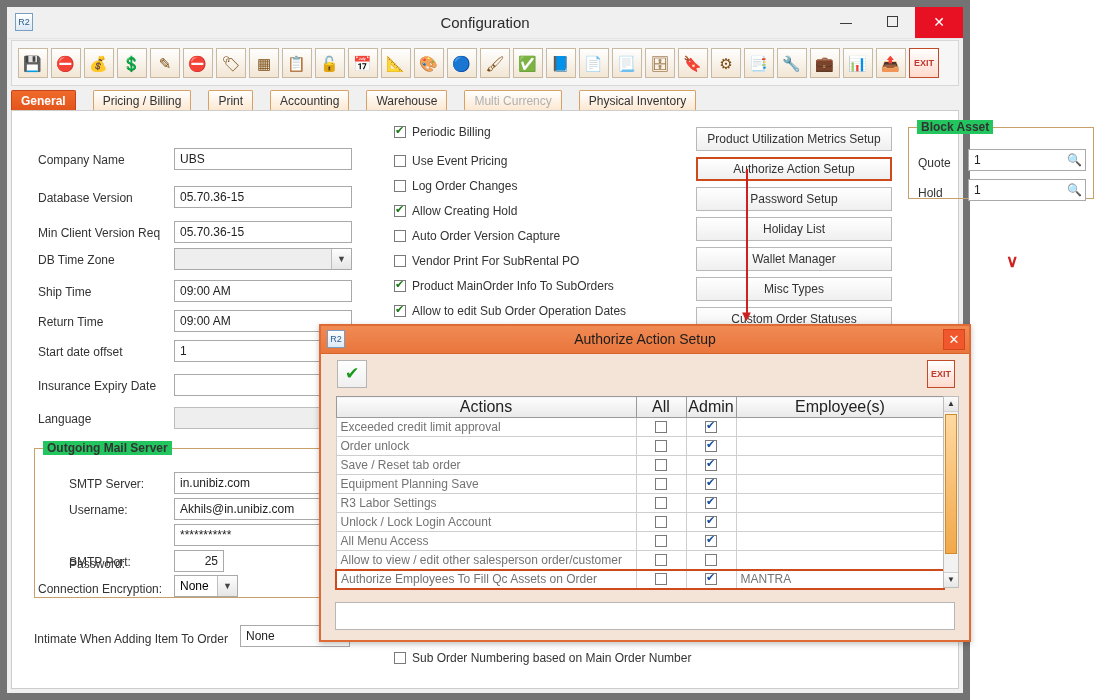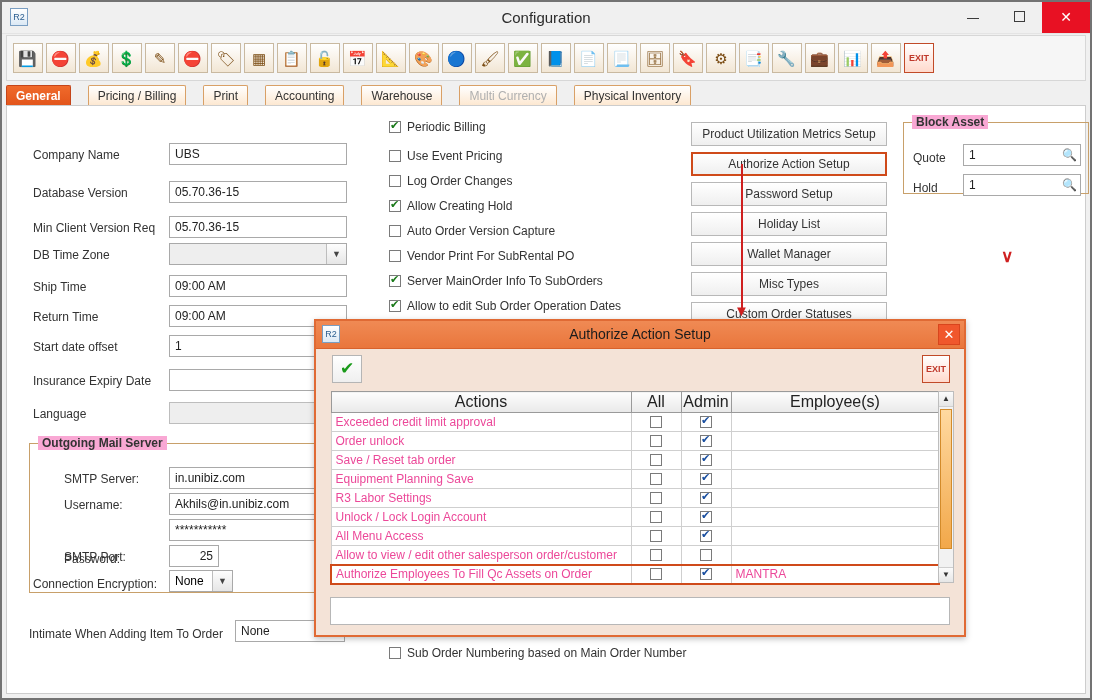--- a/index.html
+++ b/index.html
@@ -6,23 +6,23 @@
   html, body {
     margin: 0; padding: 0;
     width: 1110px; height: 700px;
     font-family: "Liberation Sans", sans-serif;
     font-size: 12px;
     background: #ffffff;
     overflow: hidden;
   }
   .app {
     position: relative;
-    width: 1092px; height: 700px;
+    width: 970px; height: 700px;
     background: #f0f0f0;
-    border: 2px solid #737373;
+    border: 7px solid #737373;
   }
   
   .titlebar {
     position: absolute; top: 0; left: 0; right: 0; height: 32px;
     background: #f0f0f0;
     border-bottom: 1px solid #e4e4e4;
   }
   .titlebar .app-icon {
     position: absolute; left: 8px; top: 6px;
     width: 18px; height: 18px;
@@ -122,21 +122,21 @@
   .rbtn {
     position: absolute; height: 24px; width: 196px;
     border: 1px solid #b8b8b8; background: linear-gradient(#ffffff,#efefef);
     font-size: 12px; color: #333; text-align: center; line-height: 22px;
   }
   .rbtn.sel { border: 2px solid #cf4a1a; line-height: 20px; }
 
   
   .fs { position: absolute; border: 1px solid #c8a06a; }
   .fs > .lg {
-    position: absolute; top: -8px; left: 8px; background: #f9a8d4; padding: 0 4px;
+    position: absolute; top: -8px; left: 8px; background: #22c55e; padding: 0 4px;
     font-size: 12px; color: #333; font-weight: bold; text-align: right;
   }
 
   
   .arrow-v { position: absolute; color: #cf2020; font-size: 15px; font-weight: bold; }
 
   
   .modal {
     position: absolute; left: 312px; top: 317px; width: 652px; height: 318px;
     border: 2px solid #e06a34; background: #f4e3d7;
@@ -176,21 +176,21 @@
   }
   .grid {
     position: absolute; left: 14px; top: 70px; width: 624px; height: 518px;
   }
   table.g { border-collapse: collapse; width: 100%; table-layout: fixed; }
   table.g th {
     background: linear-gradient(#fdfdfd,#e9e9e9);
     border: 1px solid #9a9a9a; height: 19px; font-size: 16px; font-weight: normal; color: #222;
   }
   table.g td {
-    border: 1px solid #cfcfcf; height: 19px; font-size: 12px; color: #ec4899;
+    border: 1px solid #cfcfcf; height: 19px; font-size: 12px; color: #737373;
     padding: 0 4px; background: #fff; white-space: nowrap; overflow: hidden;
   }
   table.g td.c { text-align: center; padding: 0; }
   .gcb {
     display: inline-block; width: 12px; height: 12px; border: 1px solid #7a7a7a;
     background: #fff; position: relative; vertical-align: -2px;
   }
   .gcb.on::after { content:"✔"; position:absolute; left:0; top:-3px; font-size:11px; color:#1a4fa0; line-height:12px; }
   tr.selrow td { border-top: 2px solid #cf4a1a; border-bottom: 2px solid #cf4a1a; }
   tr.selrow td:first-child { border-left: 2px solid #cf4a1a; }
@@ -395,21 +395,21 @@
     <div class="cbrow" style="left:382px; top:93px;">
       <span class="cb on"></span><span>Allow Creating Hold</span>
     </div>
     <div class="cbrow" style="left:382px; top:118px;">
       <span class="cb"></span><span>Auto Order Version Capture</span>
     </div>
     <div class="cbrow" style="left:382px; top:143px;">
       <span class="cb"></span><span>Vendor Print For SubRental PO</span>
     </div>
     <div class="cbrow" style="left:382px; top:168px;">
-      <span class="cb on"></span><span>Server MainOrder Info To SubOrders</span>
+      <span class="cb on"></span><span>Product MainOrder Info To SubOrders</span>
     </div>
     <div class="cbrow" style="left:382px; top:193px;">
       <span class="cb on"></span><span>Allow to edit Sub Order Operation Dates</span>
     </div>
 
     <div class="cbrow" style="left:382px; top:540px;">
       <span class="cb"></span><span>Sub Order Numbering based on Main Order Number</span>
     </div>
 
     <div class="rbtn" style="left:684px; top:16px;">Product Utilization Metrics Setup</div>

